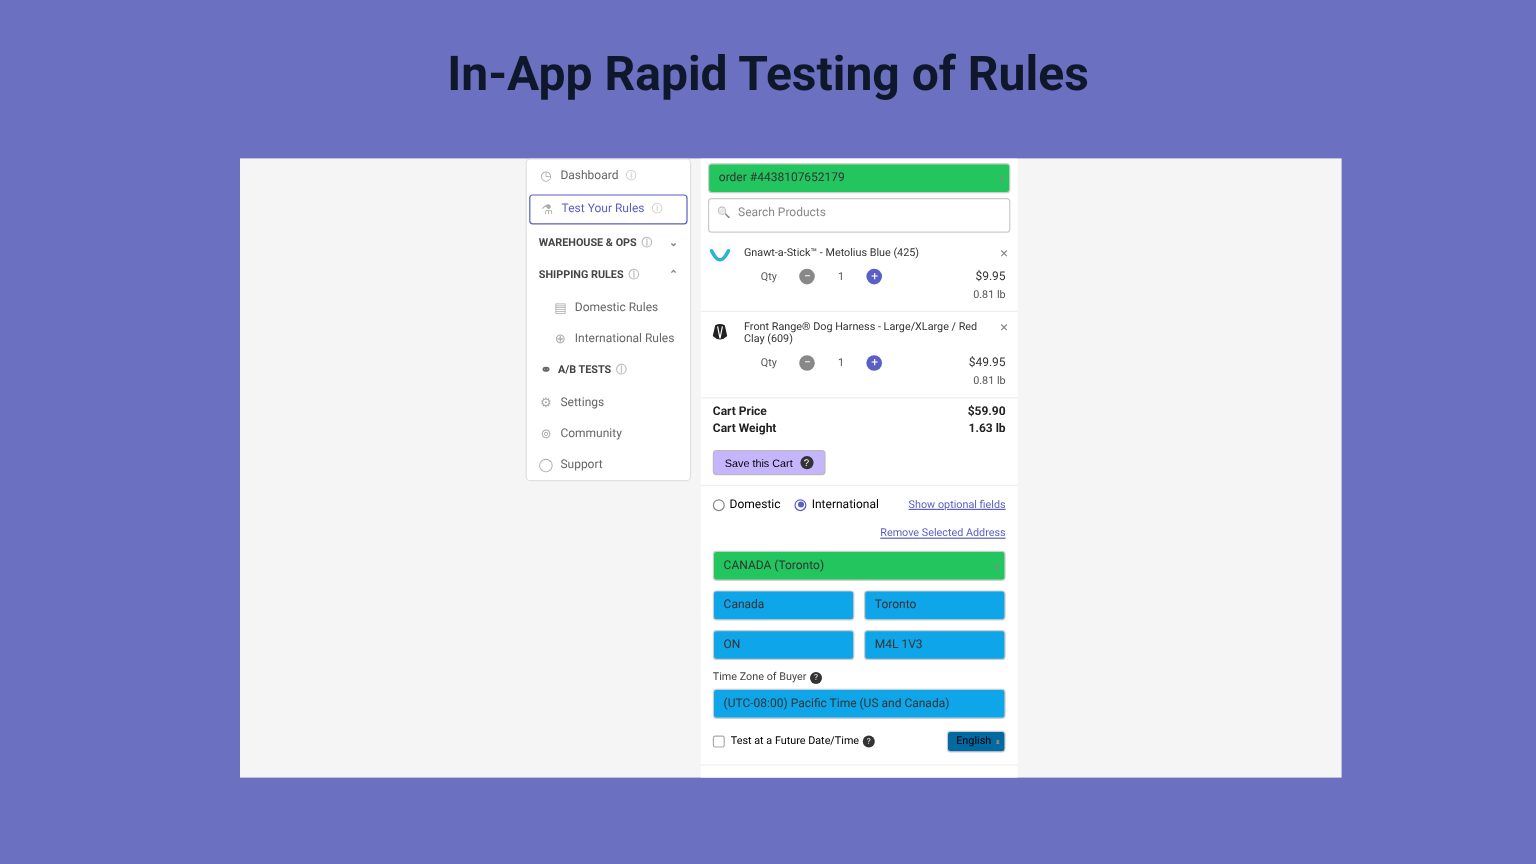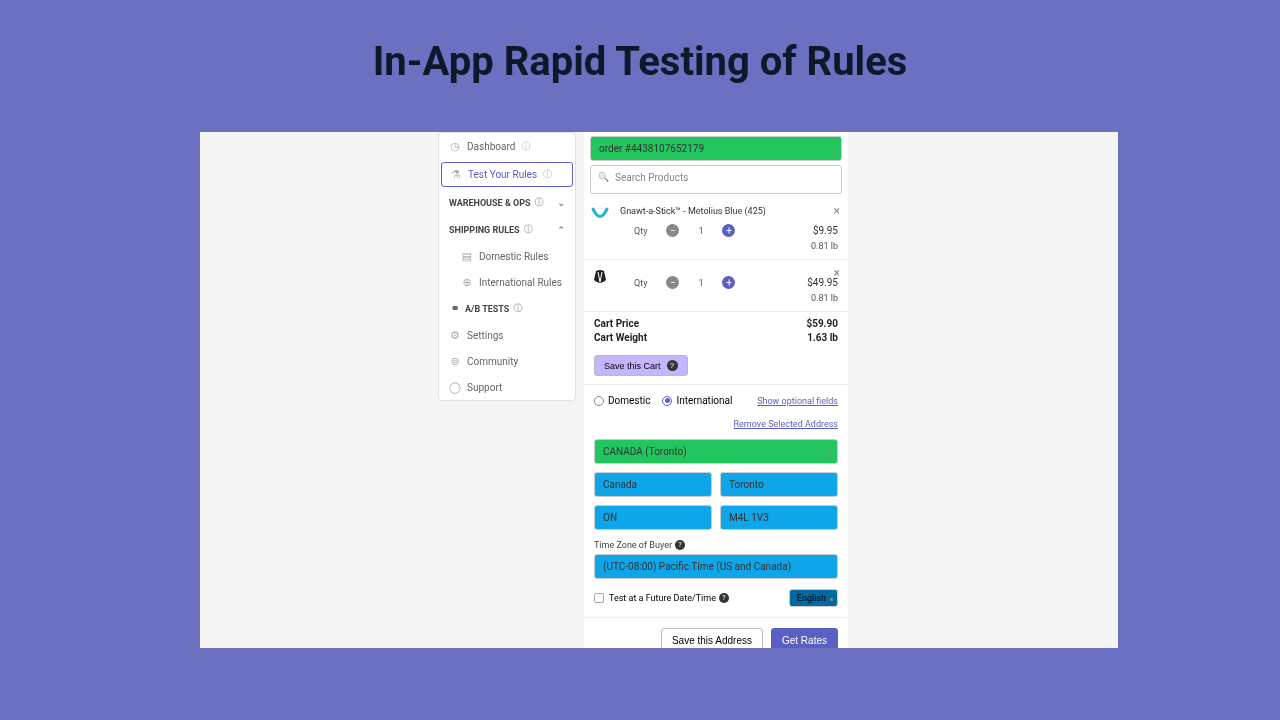--- a/index.html
+++ b/index.html
@@ -293,20 +293,21 @@
     </div>
 
     
     <div class="cart-item">
       <div class="cart-item-thumb">
         <svg viewBox="0 0 20 20">
             <path d="M6 3 Q10 1 14 3 L16 12 Q10 18 4 12 Z" fill="#222"></path>
             <path d="M8 4 L10 14 L12 4" stroke="#fff" stroke-width="1" fill="none"></path>
           </svg>
       </div>
+      <div class="cart-item-title">Front Range® Dog Harness - Large/XLarge / Red Clay (609)</div>
       <div class="cart-item-close">×</div>
       <div class="qty-row">
         <span>Qty</span>
         <span class="qty-btn qty-minus">−</span>
         <span>1</span>
         <span class="qty-btn qty-plus">+</span>
         <span class="item-price">$49.95</span>
       </div>
       <div class="item-weight">0.81 lb</div>
     </div>

